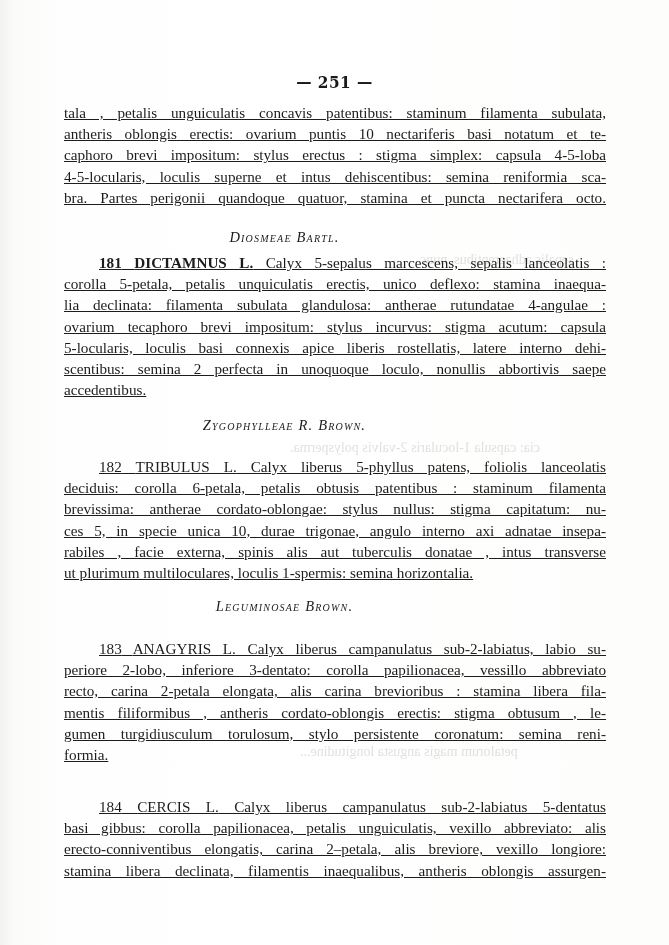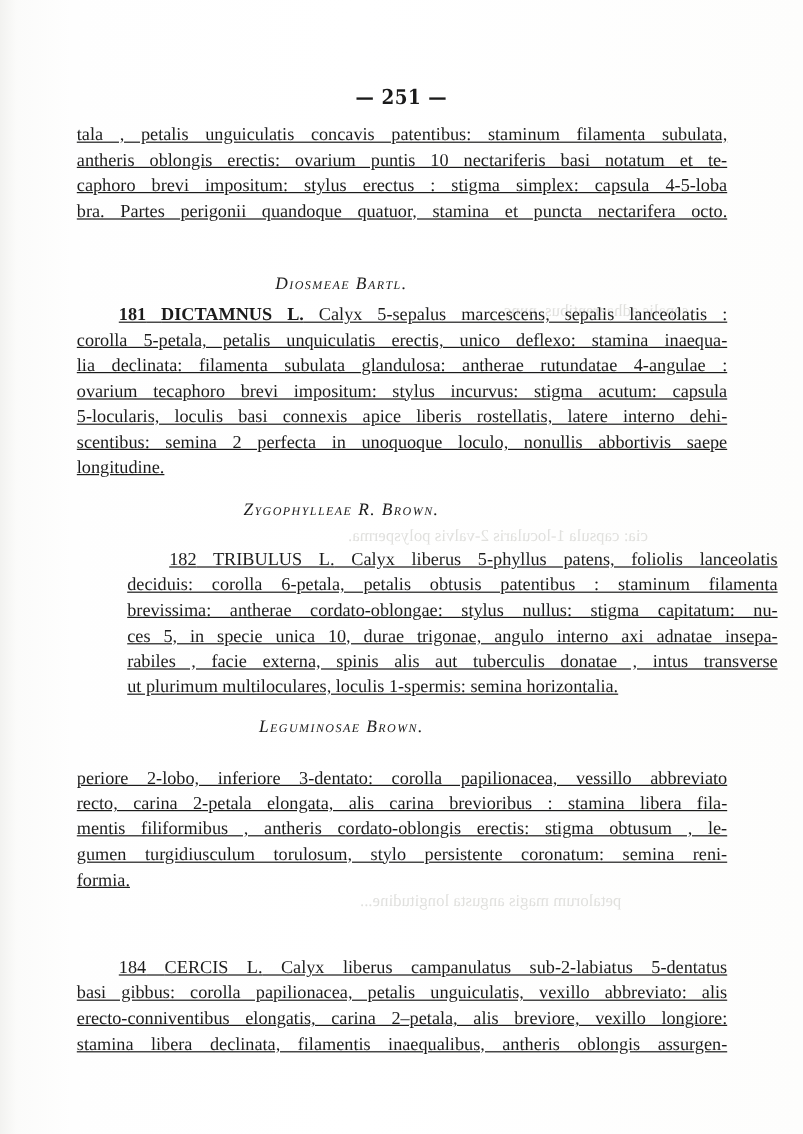--- a/index.html
+++ b/index.html
@@ -89,49 +89,51 @@
   <div class="bleed" style="top:252px; left:420px;">sepalis adhaerentibus, nunc</div>
   <div class="bleed" style="top:440px; left:290px;">cia: capsula 1-locularis 2-valvis polysperma.</div>
   <div class="bleed" style="top:744px; left:300px;">petalorum magis angusta longitudine...</div>
 
   <div class="page-number">— 251 —</div>
 
   <div class="text-col" style="top:102px;">
     <span class="line">tala , petalis unguiculatis concavis patentibus: staminum filamenta subulata,</span>
     <span class="line">antheris oblongis erectis: ovarium puntis 10 nectariferis basi notatum et te-</span>
     <span class="line">caphoro brevi impositum: stylus erectus : stigma simplex: capsula 4-5-loba</span>
+    <span class="line">4-5-locularis, loculis superne et intus dehiscentibus: semina reniformia sca-</span>
     <span class="line">bra. Partes perigonii quandoque quatuor, stamina et puncta nectarifera octo.</span>
   </div>
 
   <div class="heading" style="top:229px;">Diosmeae Bartl.</div>
 
   <div class="text-col" style="top:252px;">
     <span class="line" style="padding-left:35px; box-sizing:border-box;"><span class="lead">181</span> <span class="lead">DICTAMNUS L.</span><span> Calyx 5-sepalus marcescens, sepalis lanceolatis :</span></span>
     <span class="line">corolla 5-petala, petalis unquiculatis erectis, unico deflexo: stamina inaequa-</span>
     <span class="line">lia declinata: filamenta subulata glandulosa: antherae rutundatae 4-angulae :</span>
     <span class="line">ovarium tecaphoro brevi impositum: stylus incurvus: stigma acutum: capsula</span>
     <span class="line">5-locularis, loculis basi connexis apice liberis rostellatis, latere interno dehi-</span>
     <span class="line">scentibus: semina 2 perfecta in unoquoque loculo, nonullis abbortivis saepe</span>
-    <span class="line last">longitudine.</span>
+    <span class="line last">accedentibus.</span>
   </div>
 
   <div class="heading" style="top:417px;">Zygophylleae R. Brown.</div>
 
-  <div class="text-col" style="top:456px;margin-left:42px;">
+  <div class="text-col" style="top:456px;">
     <span class="line" style="padding-left:35px; box-sizing:border-box;"><span>182</span> <span>TRIBULUS L.</span><span> Calyx liberus 5-phyllus patens, foliolis lanceolatis</span></span>
     <span class="line">deciduis: corolla 6-petala, petalis obtusis patentibus : staminum filamenta</span>
     <span class="line">brevissima: antherae cordato-oblongae: stylus nullus: stigma capitatum: nu-</span>
     <span class="line">ces 5, in specie unica 10, durae trigonae, angulo interno axi adnatae insepa-</span>
     <span class="line">rabiles , facie externa, spinis alis aut tuberculis donatae , intus transverse</span>
     <span class="line last">ut plurimum multiloculares, loculis 1-spermis: semina horizontalia.</span>
   </div>
 
   <div class="heading" style="top:598px;">Leguminosae Brown.</div>
 
   <div class="text-col" style="top:638px;">
+    <span class="line" style="padding-left:35px; box-sizing:border-box;"><span>183</span> <span>ANAGYRIS L.</span><span> Calyx liberus campanulatus sub-2-labiatus, labio su-</span></span>
     <span class="line">periore 2-lobo, inferiore 3-dentato: corolla papilionacea, vessillo abbreviato</span>
     <span class="line">recto, carina 2-petala elongata, alis carina brevioribus : stamina libera fila-</span>
     <span class="line">mentis filiformibus , antheris cordato-oblongis erectis: stigma obtusum , le-</span>
     <span class="line">gumen turgidiusculum torulosum, stylo persistente coronatum: semina reni-</span>
     <span class="line last">formia.</span>
   </div>
 
   <div class="text-col" style="top:796px;">
     <span class="line" style="padding-left:35px; box-sizing:border-box;"><span>184</span> <span>CERCIS L.</span><span> Calyx liberus campanulatus sub-2-labiatus 5-dentatus</span></span>
     <span class="line">basi gibbus: corolla papilionacea, petalis unguiculatis, vexillo abbreviato: alis</span>

